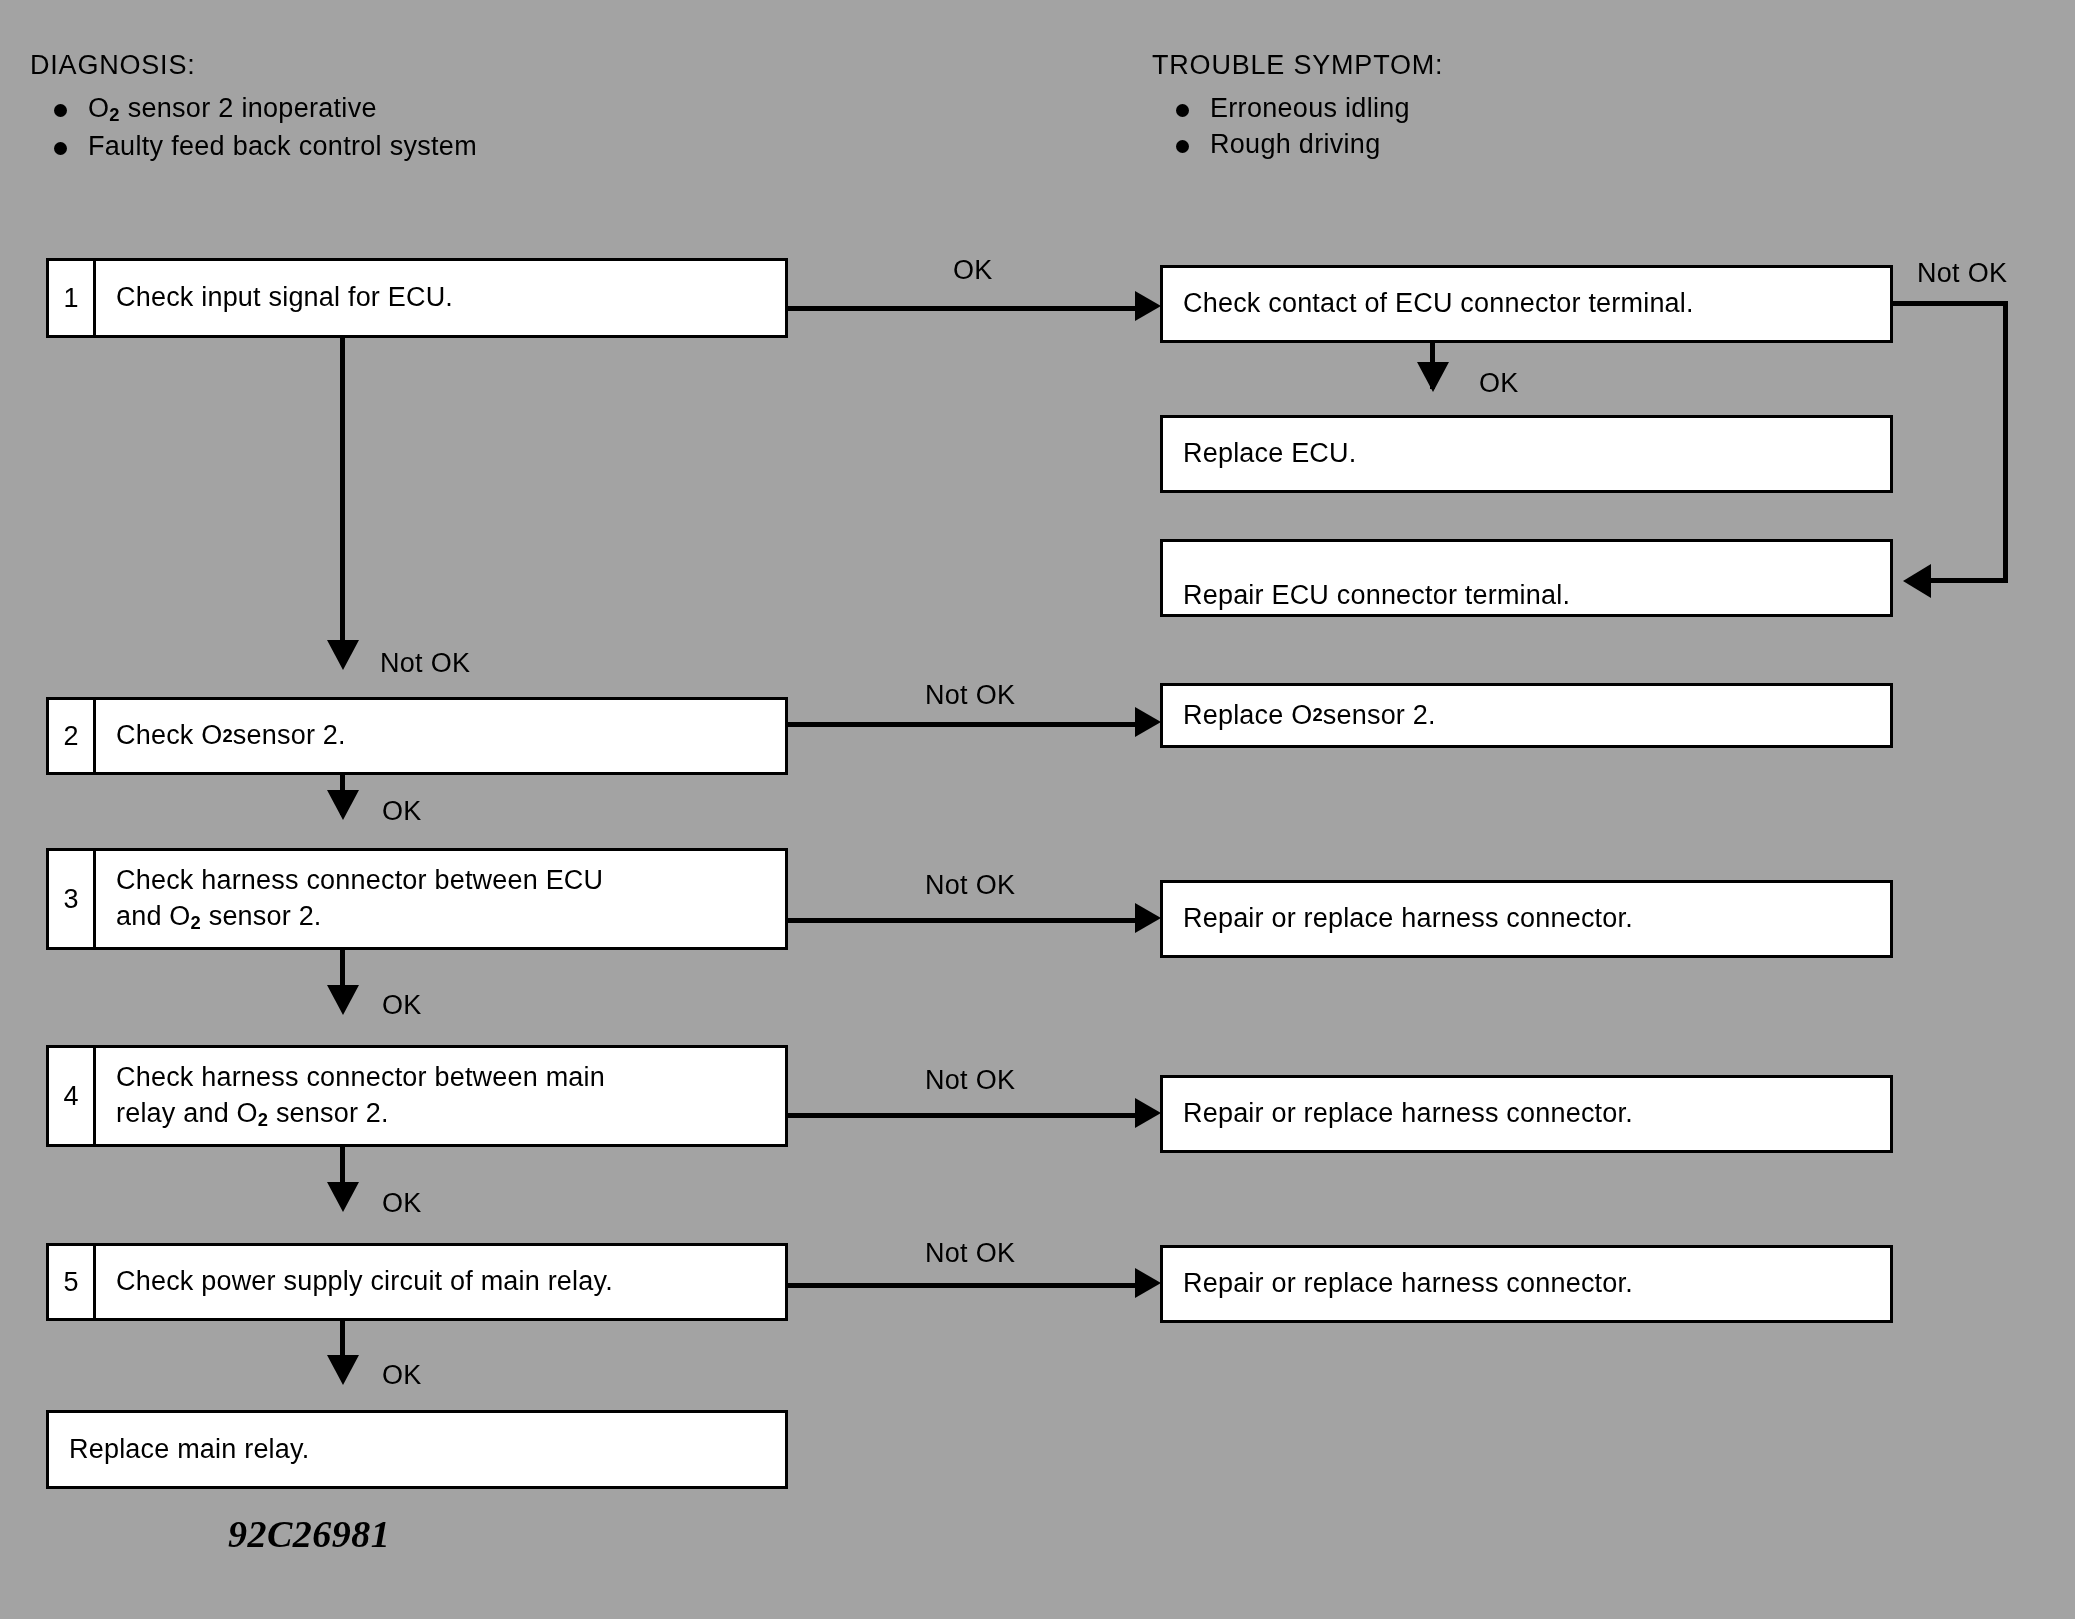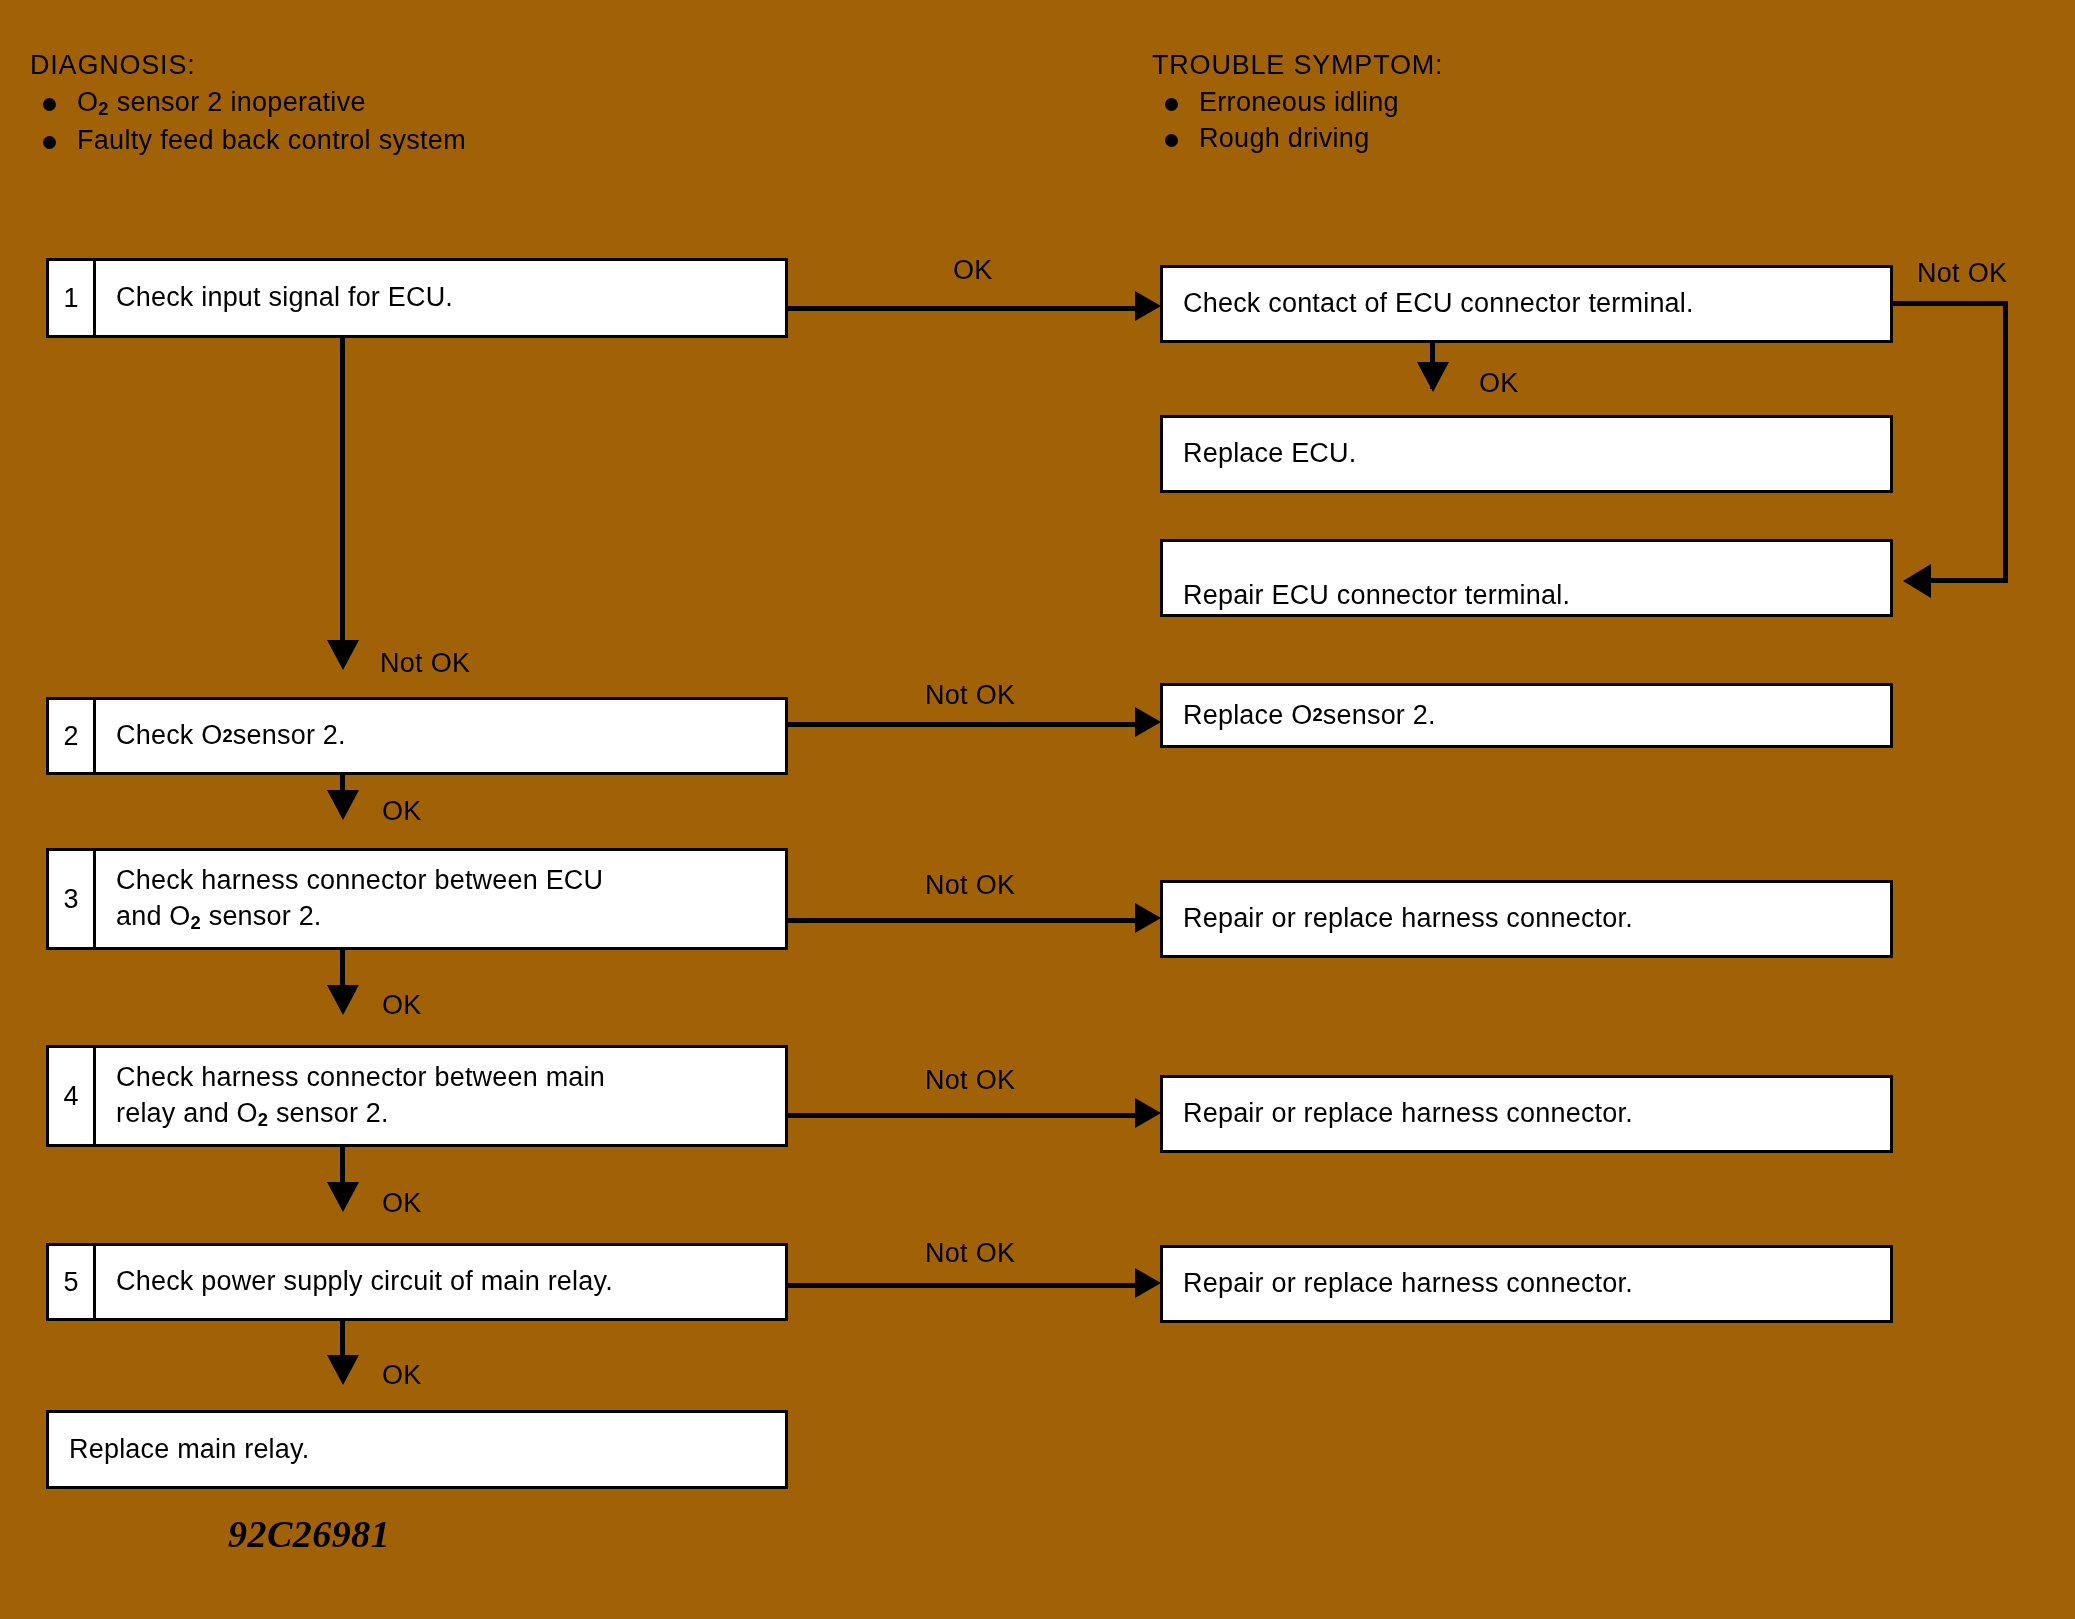--- a/index.html
+++ b/index.html
@@ -10,39 +10,39 @@
     background: #ffffff;
   }
   body {
     font-family: "Liberation Sans", sans-serif;
     color: #000000;
   }
   #page {
     position: relative;
     width: 2075px;
     height: 1619px;
-    background: #a16207;
+    background: #a3a3a3;
     overflow: hidden;
   }
 
   
   .hdr {
     position: absolute;
     font-size: 27px;
     line-height: 1.0;
     letter-spacing: 0.3px;
   }
   .hdr-title {
     font-size: 27px;
     font-weight: 400;
     letter-spacing: 0.8px;
     margin-bottom: 10px;
     white-space: nowrap;
   }
-  .hdr-list { list-style: none; margin: 5px; padding: 0; }
+  .hdr-list { list-style: none; margin: 16px; padding: 0; }
   .hdr-list li {
     position: relative;
     padding-left: 42px;
     margin-bottom: 9px;
     white-space: nowrap;
     font-size: 27px;
   }
   .hdr-list li .bullet {
     position: absolute;
     left: 8px;

